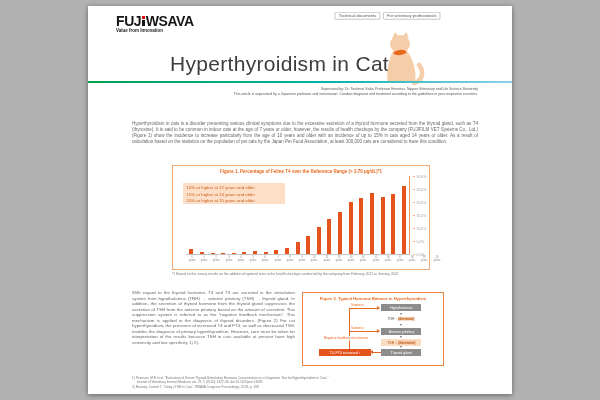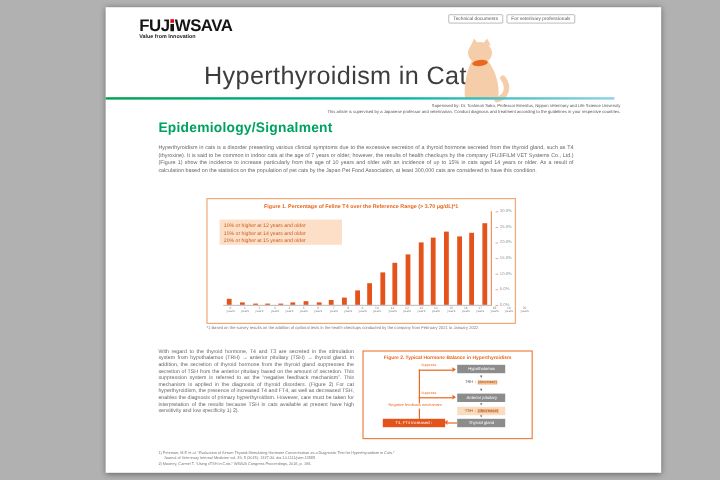--- a/index.html
+++ b/index.html
@@ -1,18 +1,18 @@
 <!DOCTYPE html>
 <html><head>
 <meta charset="utf-8">
 <style>
   html,body{margin:0;padding:0;}
   body{width:600px;height:400px;overflow:hidden;font-family:"Liberation Sans","DejaVu Sans",sans-serif;}
   .canvas{position:relative;width:600px;height:400px;background:#b1b1b1;}
-  .page{position:absolute;left:88px;top:6px;width:424px;height:388px;background:#fff;box-shadow:0 1px 5px rgba(0,0,0,.45);padding-left:39px;}
+  .page{position:absolute;left:88px;top:6px;width:424px;height:388px;background:#fff;box-shadow:0 1px 5px rgba(0,0,0,.45);}
 
   
   .logo{position:absolute;left:28px;top:10px;}
   .logo-word{display:flex;align-items:flex-end;font-weight:bold;font-size:14px;letter-spacing:-.4px;color:#151515;line-height:10px;}
   .logo-i{position:relative;display:inline-block;width:3px;height:10px;margin:0 .7px;}
   .logo-i-dot{position:absolute;top:0;left:0;width:3px;height:3px;background:#e60012;}
   .logo-i-stem{position:absolute;bottom:0;left:0;width:3px;height:6px;background:#151515;}
   .logo-tagline{margin-top:2px;font-size:9px;font-weight:bold;color:#222;white-space:nowrap;transform:scale(.5);transform-origin:0 0;}
   .badges{position:absolute;right:72px;top:6px;display:flex;gap:6px;transform:scale(.5);transform-origin:100% 0;}
   .badge{border:1px solid #8f8f8f;border-radius:2px;background:#fff;padding:2px 7px;font-size:8px;color:#555;white-space:nowrap;}
@@ -98,21 +98,20 @@
       <ellipse cx="16" cy="20.5" rx="6.5" ry="2.6" fill="#e8681f" transform="rotate(-6 16 20.5)"></ellipse>
     </svg>
 
     <div class="divider"></div>
 
     <div class="sup-note">
       <div>Supervised by: Dr. Toshinori Sako, Professor Emeritus, Nippon Veterinary and Life Science University</div>
       <div>This article is supervised by a Japanese professor and veterinarian. Conduct diagnosis and treatment according to the guidelines in your respective countries.</div>
     </div>
 
-    <div class="section-heading">Epidemiology/Signalment</div>
     <div class="intro">Hyperthyroidism in cats is a disorder presenting various clinical symptoms due to the excessive secretion of a thyroid hormone secreted from the thyroid gland, such as T4 (thyroxine). It is said to be common in indoor cats at the age of 7 years or older; however, the results of health checkups by the company (FUJIFILM VET Systems Co., Ltd.) (Figure 1) show the incidence to increase particularly from the age of 10 years and older with an incidence of up to 15% in cats aged 14 years or older. As a result of calculation based on the statistics on the population of pet cats by the Japan Pet Food Association, at least 300,000 cats are considered to have this condition.</div>
 
     <div class="fig1">
       <div class="fig1-title">Figure 1. Percentage of Feline T4 over the Reference Range (&gt; 3.70 μg/dL)*1</div>
       <div class="annotation">
         <div class="annotation-inner">
           <div>10% or higher at 12 years and older</div>
           <div>15% or higher at 14 years and older</div>
           <div>20% or higher at 15 years and older</div>
         </div>

